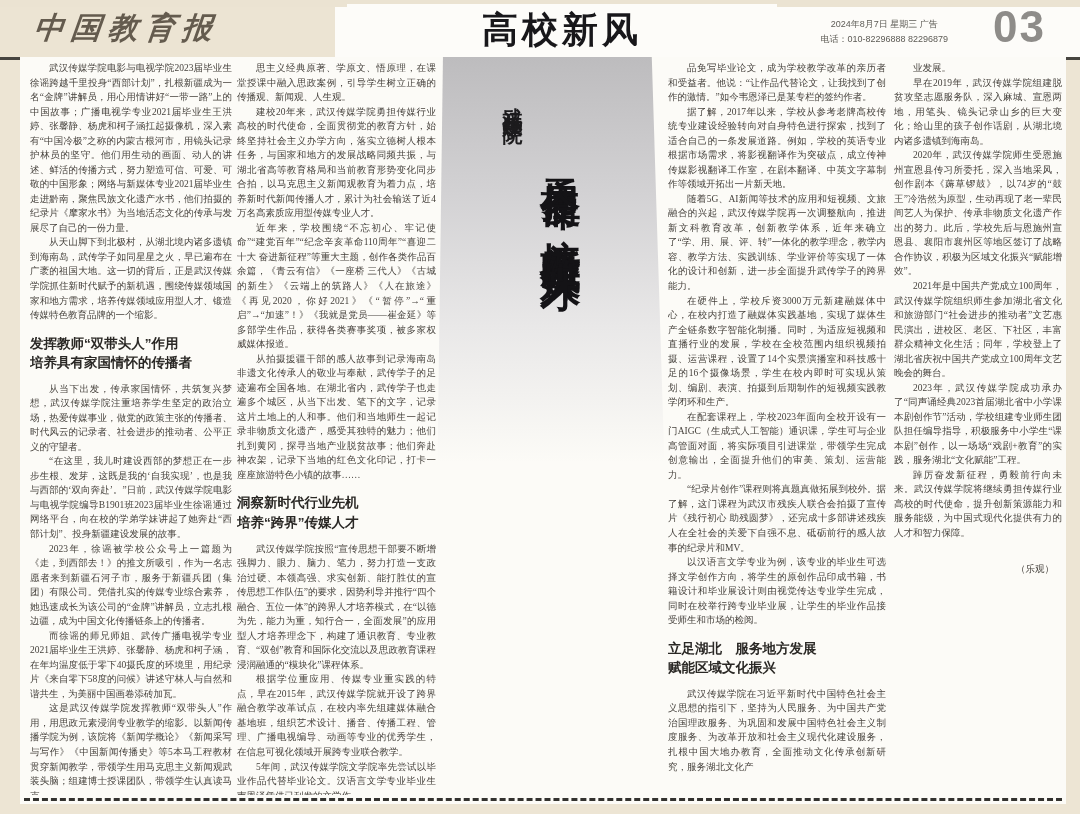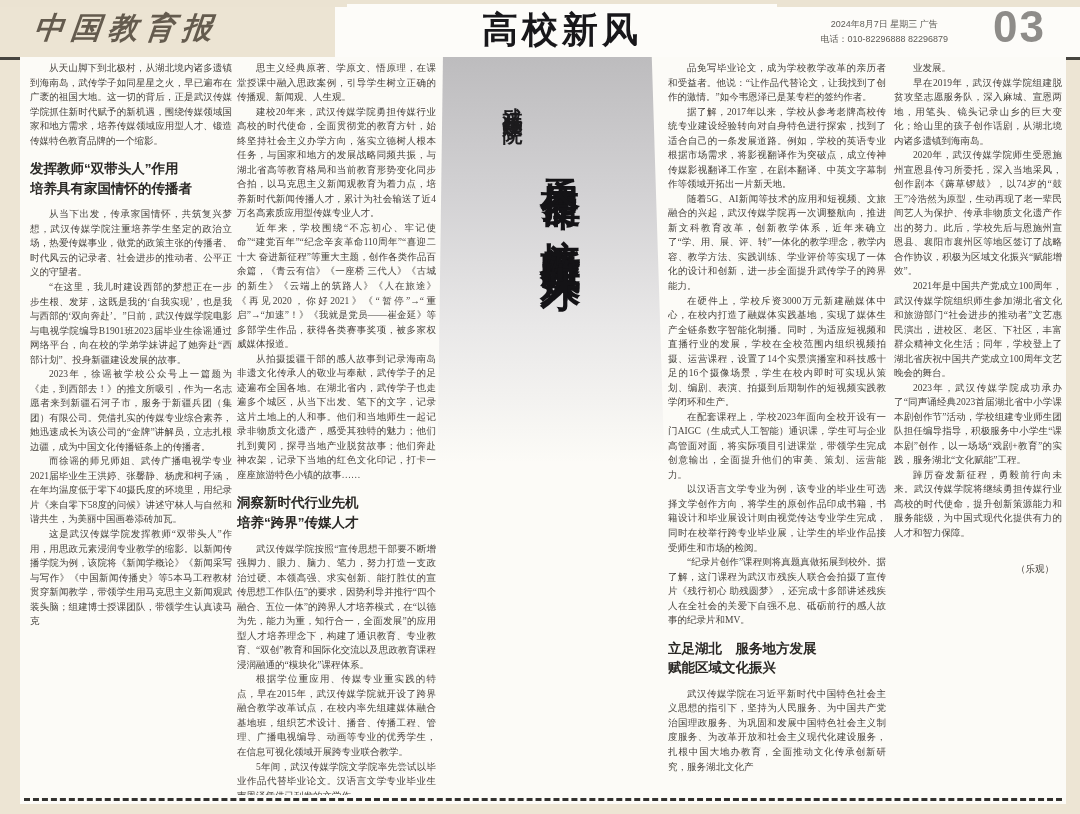--- a/index.html
+++ b/index.html
@@ -51,20 +51,21 @@
     </div>
     <div class="header-meta">
       <div>2024年8月7日 星期三 广告</div>
       <div>电话：010-82296888 82296879</div>
     </div>
     <div class="pagenum">03</div>
   </div>
 
   <div class="sheet">
     <div class="col col1">
+        <p class="body-para">武汉传媒学院电影与电视学院2023届毕业生徐谣跨越千里投身“西部计划”，扎根新疆成为一名“金牌”讲解员，用心用情讲好“一带一路”上的中国故事；广播电视学专业2021届毕业生王洪婷、张馨静、杨虎和柯子涵扛起摄像机，深入素有“中国冷极”之称的内蒙古根河市，用镜头记录护林员的坚守。他们用生动的画面、动人的讲述、鲜活的传播方式，努力塑造可信、可爱、可敬的中国形象；网络与新媒体专业2021届毕业生走进黔南，聚焦民族文化遗产水书，他们拍摄的纪录片《摩家水书》为当地活态文化的传承与发展尽了自己的一份力量。</p>
         <p class="body-para">从天山脚下到北极村，从湖北境内诸多遗镇到海南岛，武传学子如同星星之火，早已遍布在广袤的祖国大地。这一切的背后，正是武汉传媒学院抓住新时代赋予的新机遇，围绕传媒领域国家和地方需求，培养传媒领域应用型人才、锻造传媒特色教育品牌的一个缩影。</p>
         <h3 class="col-heading">发挥教师“双带头人”作用
 培养具有家国情怀的传播者</h3>
         <p class="body-para">从当下出发，传承家国情怀，共筑复兴梦想，武汉传媒学院注重培养学生坚定的政治立场，热爱传媒事业，做党的政策主张的传播者、时代风云的记录者、社会进步的推动者、公平正义的守望者。</p>
         <p class="body-para">“在这里，我儿时建设西部的梦想正在一步步生根、发芽，这既是我的‘自我实现’，也是我与西部的‘双向奔赴’。”日前，武汉传媒学院电影与电视学院编导B1901班2023届毕业生徐谣通过网络平台，向在校的学弟学妹讲起了她奔赴“西部计划”、投身新疆建设发展的故事。</p>
         <p class="body-para">2023年，徐谣被学校公众号上一篇题为《走，到西部去！》的推文所吸引，作为一名志愿者来到新疆石河子市，服务于新疆兵团（集团）有限公司。凭借扎实的传媒专业综合素养，她迅速成长为该公司的“金牌”讲解员，立志扎根边疆，成为中国文化传播链条上的传播者。</p>
         <p class="body-para">而徐谣的师兄师姐、武传广播电视学专业2021届毕业生王洪婷、张馨静、杨虎和柯子涵，在年均温度低于零下40摄氏度的环境里，用纪录片《来自零下58度的问候》讲述守林人与自然和谐共生，为美丽中国画卷添砖加瓦。</p>
         <p class="body-para">这是武汉传媒学院发挥教师“双带头人”作用，用思政元素浸润专业教学的缩影。以新闻传播学院为例，该院将《新闻学概论》《新闻采写与写作》《中国新闻传播史》等5本马工程教材贯穿新闻教学，带领学生用马克思主义新闻观武装头脑；组建博士授课团队，带领学生认真读马克</p>
       </div>
     <div class="col col2">
@@ -86,22 +87,22 @@
         <div class="vtitle">勇担使命　培养新时代传媒人才</div>
       </div>
     </div>
 
     <div class="col col3">
         <p class="body-para">品免写毕业论文，成为学校教学改革的亲历者和受益者。他说：“让作品代替论文，让我找到了创作的激情。”如今韦恩泽已是某专栏的签约作者。</p>
         <p class="body-para">据了解，2017年以来，学校从参考老牌高校传统专业建设经验转向对自身特色进行探索，找到了适合自己的一条发展道路。例如，学校的英语专业根据市场需求，将影视翻译作为突破点，成立传神传媒影视翻译工作室，在剧本翻译、中英文字幕制作等领域开拓出一片新天地。</p>
         <p class="body-para">随着5G、AI新闻等技术的应用和短视频、文旅融合的兴起，武汉传媒学院再一次调整航向，推进新文科教育改革，创新教学体系，近年来确立了“学、用、展、评、转”一体化的教学理念，教学内容、教学方法、实践训练、学业评价等实现了一体化的设计和创新，进一步全面提升武传学子的跨界能力。</p>
         <p class="body-para">在硬件上，学校斥资3000万元新建融媒体中心，在校内打造了融媒体实践基地，实现了媒体生产全链条数字智能化制播。同时，为适应短视频和直播行业的发展，学校在全校范围内组织视频拍摄、运营课程，设置了14个实景演播室和科技感十足的16个摄像场景，学生在校内即时可实现从策划、编剧、表演、拍摄到后期制作的短视频实践教学闭环和生产。</p>
         <p class="body-para">在配套课程上，学校2023年面向全校开设有一门AIGC（生成式人工智能）通识课，学生可与企业高管面对面，将实际项目引进课堂，带领学生完成创意输出，全面提升他们的审美、策划、运营能力。</p>
+        <p class="body-para">“纪录片创作”课程则将真题真做拓展到校外。据了解，这门课程为武汉市残疾人联合会拍摄了宣传片《残行初心 助残圆梦》，还完成十多部讲述残疾人在全社会的关爱下自强不息、砥砺前行的感人故事的纪录片和MV。</p>
         <p class="body-para">以汉语言文学专业为例，该专业的毕业生可选择文学创作方向，将学生的原创作品印成书籍，书籍设计和毕业展设计则由视觉传达专业学生完成，同时在校举行跨专业毕业展，让学生的毕业作品接受师生和市场的检阅。</p>
-        <p class="body-para">“纪录片创作”课程则将真题真做拓展到校外。据了解，这门课程为武汉市残疾人联合会拍摄了宣传片《残行初心 助残圆梦》，还完成十多部讲述残疾人在全社会的关爱下自强不息、砥砺前行的感人故事的纪录片和MV。</p>
         <h3 class="col-heading">立足湖北　服务地方发展
 赋能区域文化振兴</h3>
         <p class="body-para">武汉传媒学院在习近平新时代中国特色社会主义思想的指引下，坚持为人民服务、为中国共产党治国理政服务、为巩固和发展中国特色社会主义制度服务、为改革开放和社会主义现代化建设服务，扎根中国大地办教育，全面推动文化传承创新研究，服务湖北文化产</p>
       </div>
     <div class="col col4">
         <p class="body-para">业发展。</p>
         <p class="body-para">早在2019年，武汉传媒学院组建脱贫攻坚志愿服务队，深入麻城、宣恩两地，用笔头、镜头记录山乡的巨大变化；给山里的孩子创作话剧，从湖北境内诸多遗镇到海南岛。</p>
         <p class="body-para">2020年，武汉传媒学院师生受恩施州宣恩县传习所委托，深入当地采风，创作剧本《薅草锣鼓》，以74岁的“鼓王”冷浩然为原型，生动再现了老一辈民间艺人为保护、传承非物质文化遗产作出的努力。此后，学校先后与恩施州宣恩县、襄阳市襄州区等地区签订了战略合作协议，积极为区域文化振兴“赋能增效”。</p>
         <p class="body-para">2021年是中国共产党成立100周年，武汉传媒学院组织师生参加湖北省文化和旅游部门“社会进步的推动者”文艺惠民演出，进校区、老区、下社区，丰富群众精神文化生活；同年，学校登上了湖北省庆祝中国共产党成立100周年文艺晚会的舞台。</p>
         <p class="body-para">2023年，武汉传媒学院成功承办了“同声诵经典2023首届湖北省中小学课本剧创作节”活动，学校组建专业师生团队担任编导指导，积极服务中小学生“课本剧”创作，以一场场“戏剧+教育”的实践，服务湖北“文化赋能”工程。</p>

